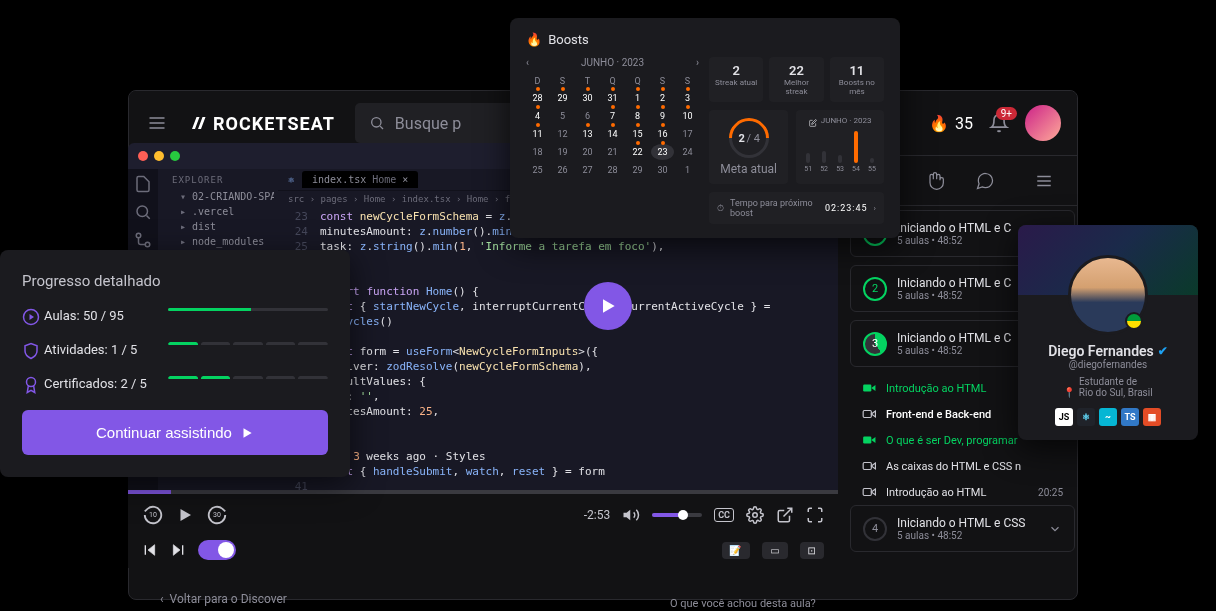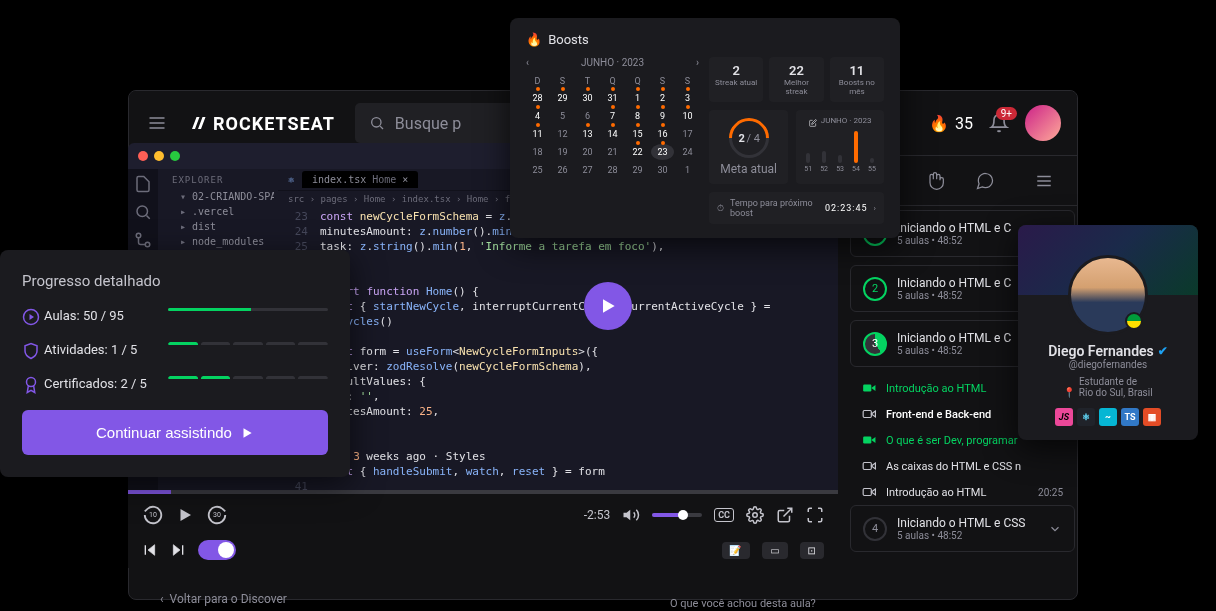--- a/index.html
+++ b/index.html
@@ -125,21 +125,21 @@
 .profile-av { width: 80px; height: 80px; border-radius: 50%; background: linear-gradient(180deg, #e8b890 0%, #d4a070 40%, #2a3a5a 60%); margin: -40px auto 0; border: 3px solid #1b1b1f; position: relative; }
 .profile-flag { position:absolute; bottom:2px; right:2px; width:18px; height:18px; border-radius:50%; background:linear-gradient(#009b3a 50%, #fedf00 50%); border:2px solid #1b1b1f; }
 .profile-body { padding: 8px 12px 14px; text-align: center; }
 .profile-name { font-size: 14px; font-weight: 600; display:flex; align-items:center; justify-content:center; gap:4px; }
 .verified { color:#1da1f2; font-size:12px; }
 .profile-handle { font-size: 10px; color: #8d8d99; }
 .profile-role { font-size: 10px; color: #8d8d99; margin-top: 6px; }
 .profile-loc { font-size: 10px; color: #8d8d99; display:flex; align-items:center; justify-content:center; gap:3px; }
 .profile-badges { display:flex; gap:4px; justify-content:center; margin-top:10px; }
 .profile-badges span { width:18px; height:18px; border-radius:3px; display:flex; align-items:center; justify-content:center; font-size:9px; font-weight:bold; }
-.bJS{background:#ec4899;color:#000;font-style:italic;} .bReact{background:#20232a;color:#61dafb;} .bTW{background:#06b6d4;color:#fff;} .bTS{background:#3178c6;color:#fff;} .bHTML{background:#e34c26;color:#fff;}
+.bJS{background:#ffffff;color:#000;} .bReact{background:#20232a;color:#61dafb;} .bTW{background:#06b6d4;color:#fff;} .bTS{background:#3178c6;color:#fff;} .bHTML{background:#e34c26;color:#fff;}
 
 
 .back-link { position: absolute; left: 160px; top: 592px; font-size: 12px; color: #8d8d99; display:flex; align-items:center; gap:6px; }
 .feedback-q { position: absolute; left: 670px; top: 597px; font-size: 11px; color: #8d8d99; }
 
 svg { display: block; }
 </style>
 </head>
 <body>
 

